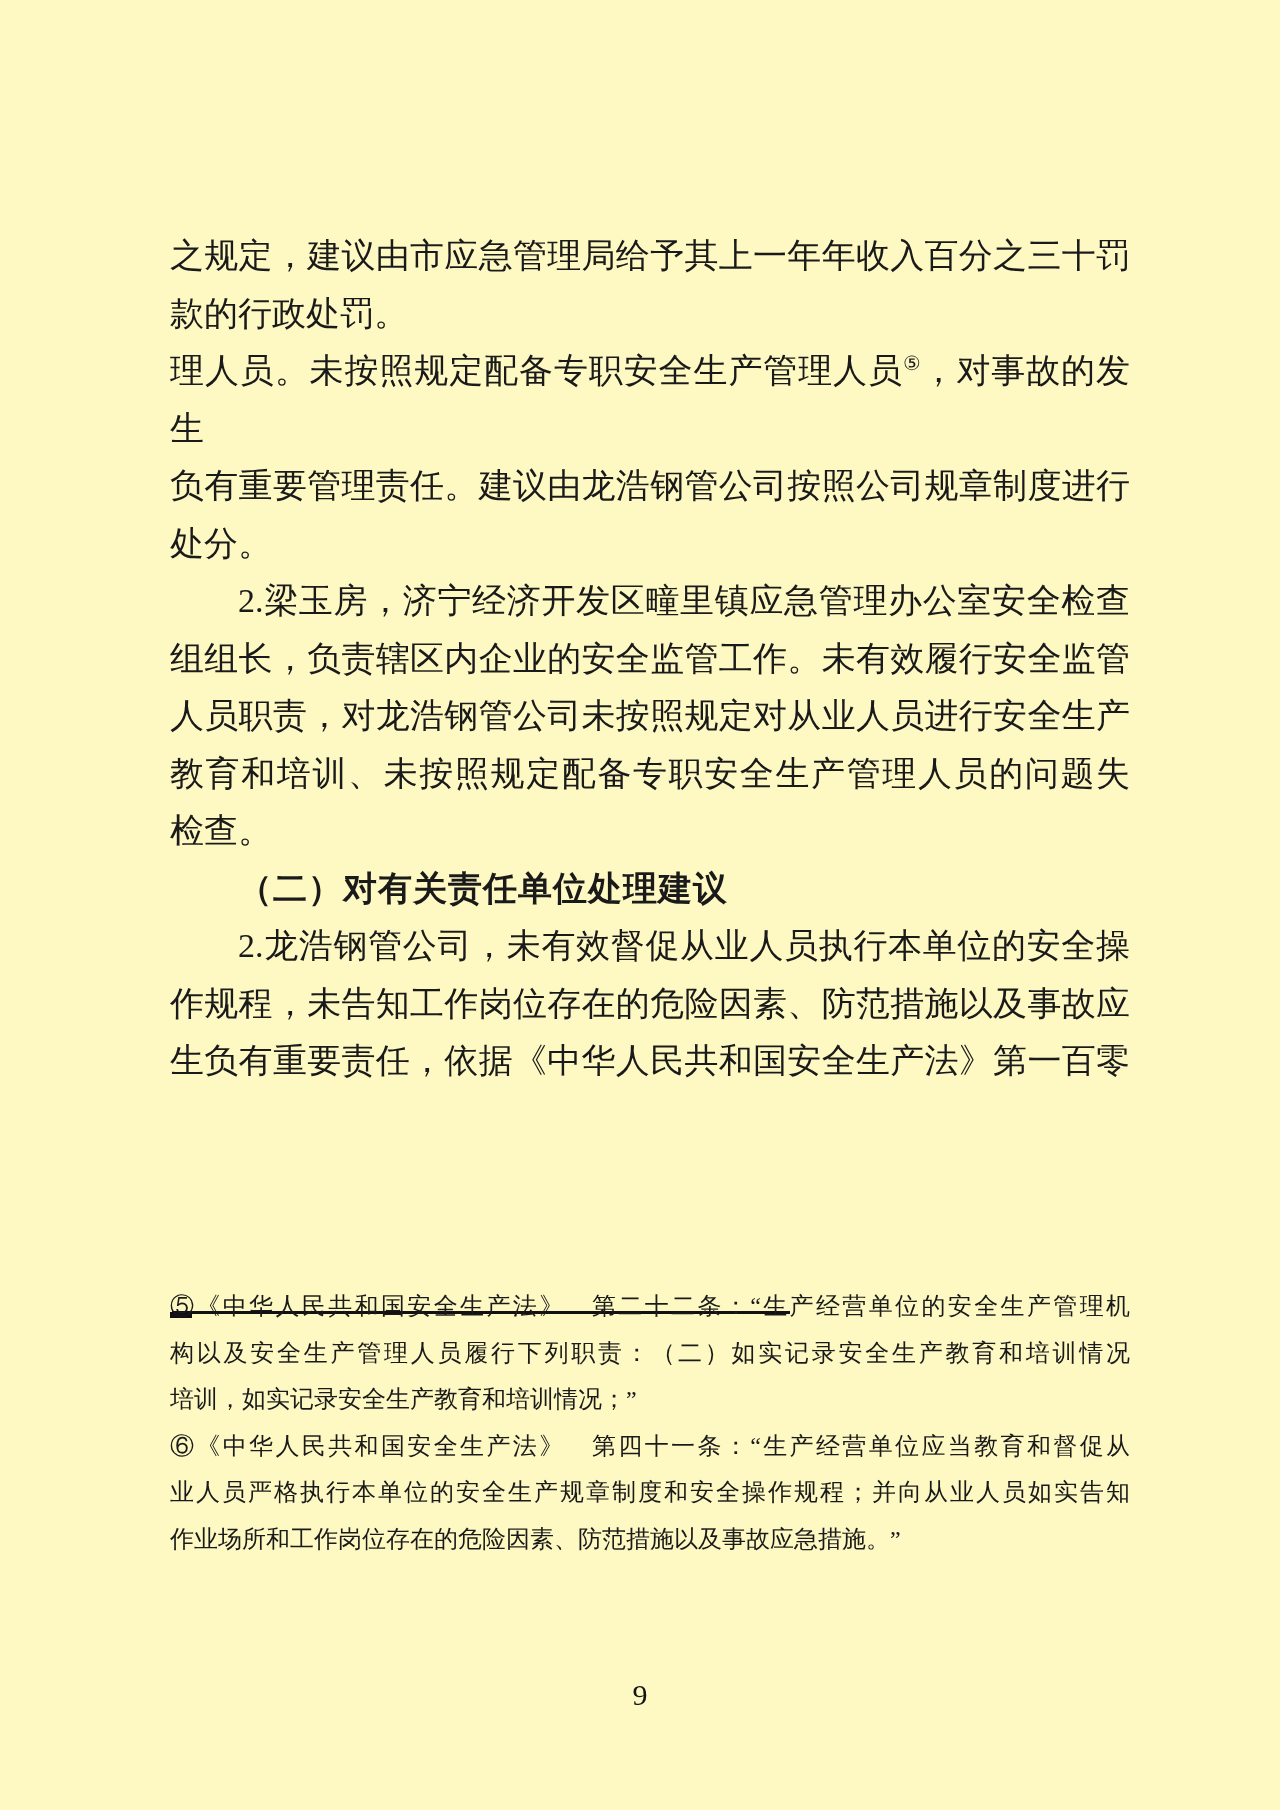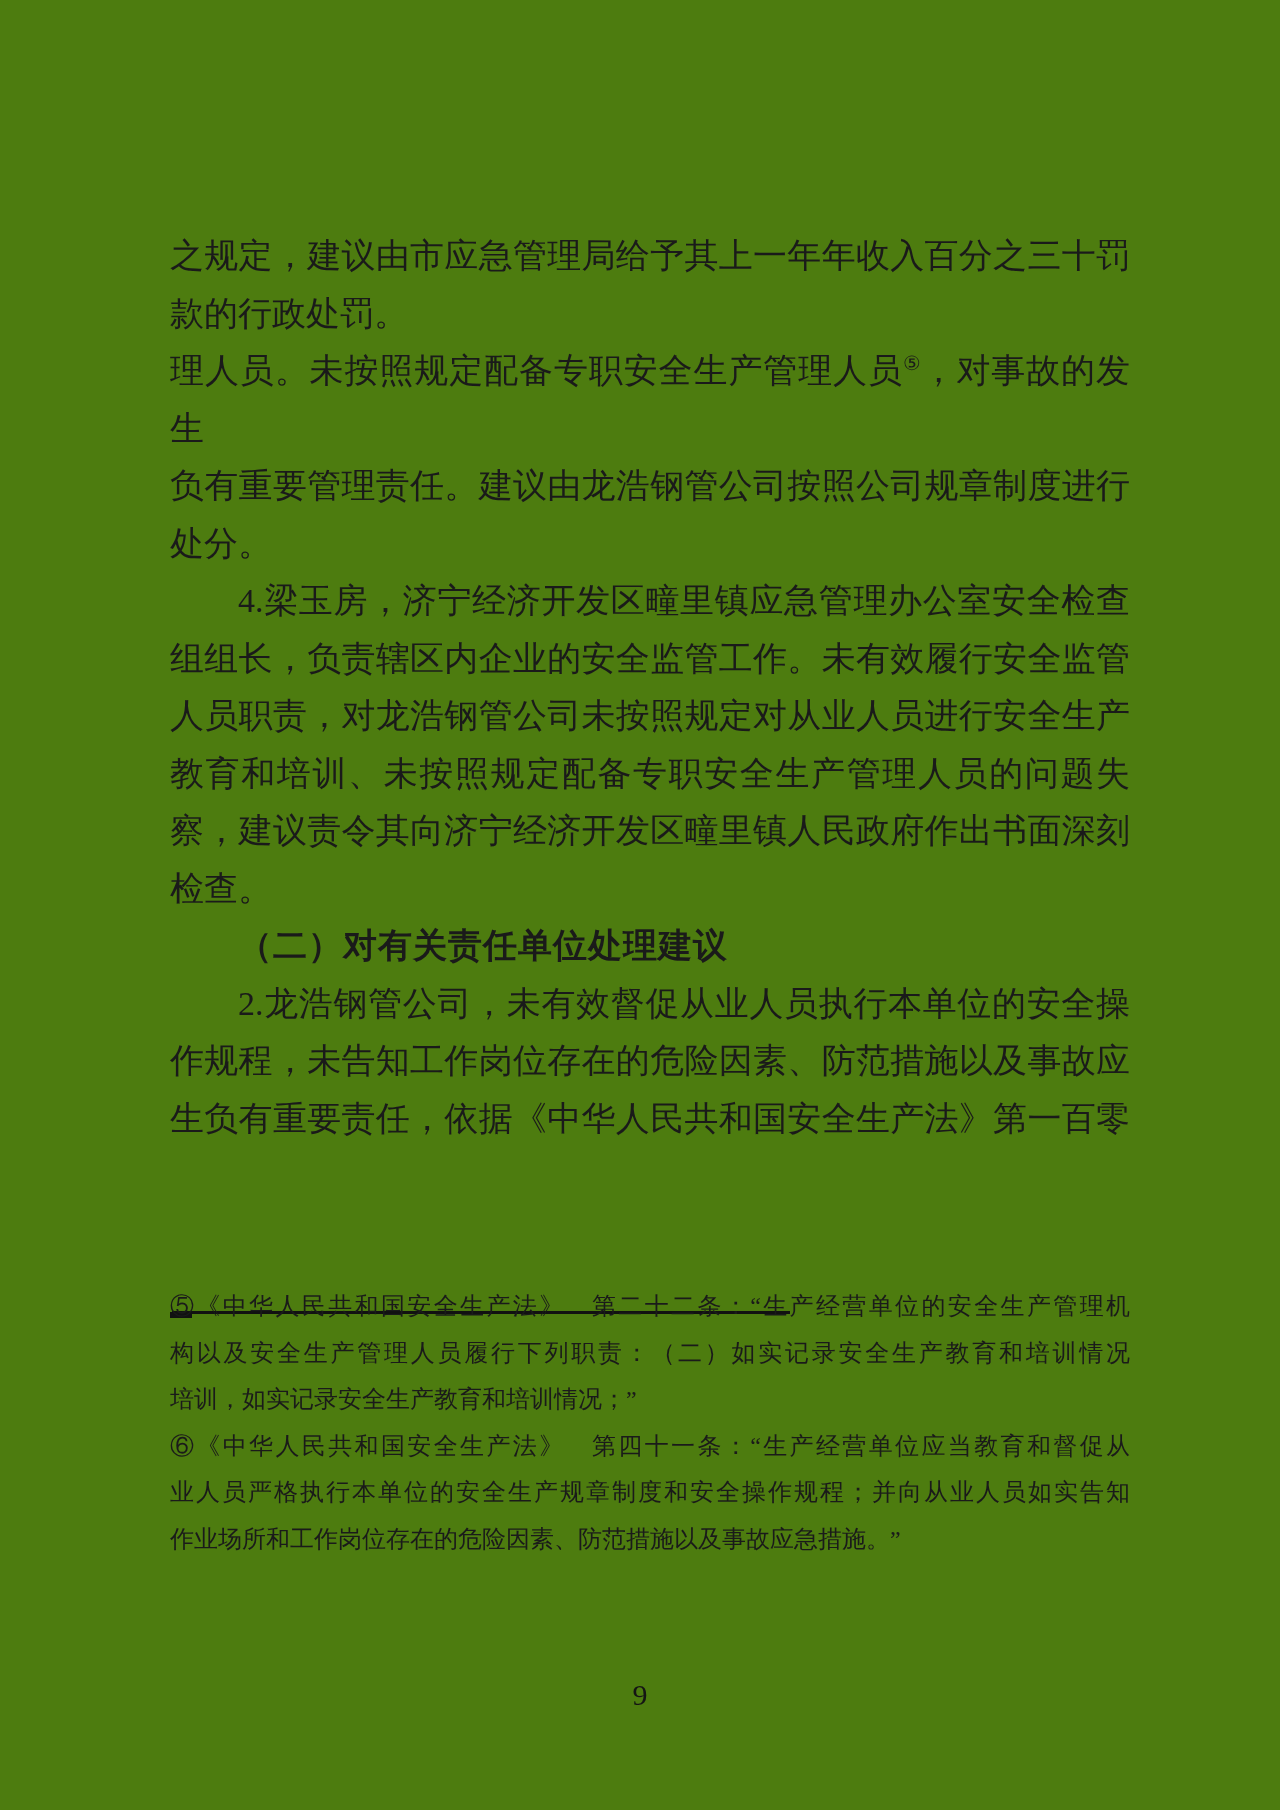--- a/index.html
+++ b/index.html
@@ -4,21 +4,21 @@
 <style>
   html, body {
     margin: 0;
     padding: 0;
     background: #ffffff;
   }
   .page {
     position: relative;
     width: 1280px;
     height: 1810px;
-    background: #4d7c0f;
+    background: #fef9c3;
     overflow: hidden;
     font-family: "Liberation Serif", "DejaVu Serif", serif;
     color: #1a1a1a;
   }
   
   .body-text {
     position: absolute;
     left: 170px;
     top: 227px;
     width: 960px;
@@ -99,25 +99,24 @@
 <body>
 
 <div class="page">
 
   <div class="body-text">
     <div class="bl full">之规定，建议由市应急管理局给予其上一年年收入百分之三十罚</div>
     <div class="bl end">款的行政处罚。</div>
     <div class="bl full"><span>理人员。未按照规定配备专职安全生产管理人员</span><sup class="fn-ref">⑤</sup><span>，对事故的发生</span></div>
     <div class="bl full">负有重要管理责任。建议由龙浩钢管公司按照公司规章制度进行</div>
     <div class="bl end">处分。</div>
-    <div class="bl full indent">4.梁玉房，济宁经济开发区疃里镇应急管理办公室安全检查</div>
+    <div class="bl full indent">2.梁玉房，济宁经济开发区疃里镇应急管理办公室安全检查</div>
     <div class="bl full">组组长，负责辖区内企业的安全监管工作。未有效履行安全监管</div>
     <div class="bl full">人员职责，对龙浩钢管公司未按照规定对从业人员进行安全生产</div>
     <div class="bl full">教育和培训、未按照规定配备专职安全生产管理人员的问题失</div>
-    <div class="bl full">察，建议责令其向济宁经济开发区疃里镇人民政府作出书面深刻</div>
     <div class="bl end">检查。</div>
     <div class="bl end heading indent">（二）对有关责任单位处理建议</div>
     <div class="bl full indent">2.龙浩钢管公司，未有效督促从业人员执行本单位的安全操</div>
     <div class="bl full">作规程，未告知工作岗位存在的危险因素、防范措施以及事故应</div>
     <div class="bl full">生负有重要责任，依据《中华人民共和国安全生产法》第一百零</div>
   </div>
 
   <div class="separator-dash"></div>
   <div class="separator-line"></div>
 

